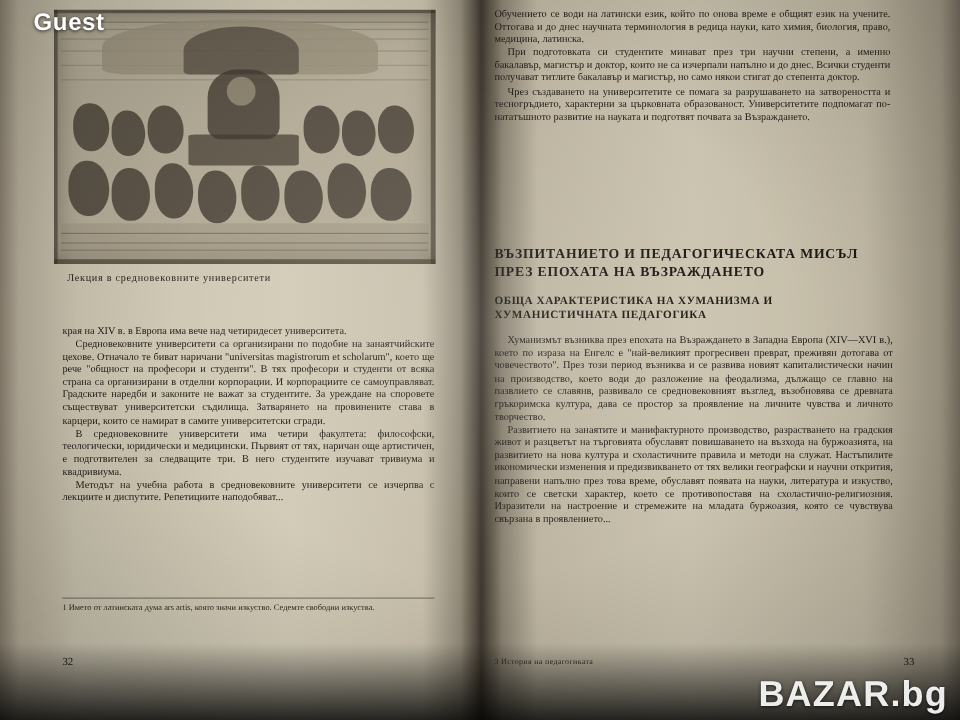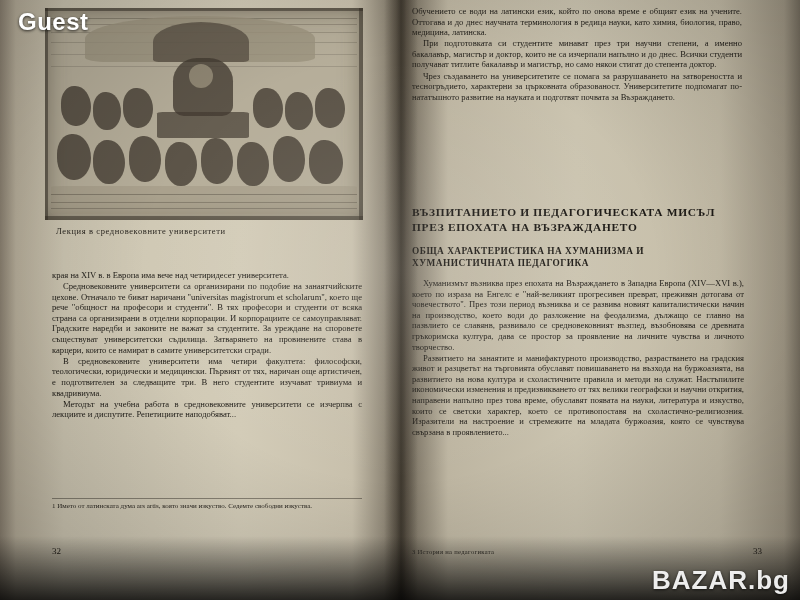--- a/index.html
+++ b/index.html
@@ -210,35 +210,35 @@
   #bottom-shadow {
     position: absolute;
     left: 0; bottom: 0;
     width: 800px; height: 64px;
     background: linear-gradient(180deg, rgba(0,0,0,0.0) 0%, rgba(0,0,0,0.55) 70%, rgba(0,0,0,0.8) 100%);
     pointer-events: none;
   }
   
   #guest-badge {
     position: absolute;
-    left: 18px;
+    left: 28px;
     top: 8px;
     font-family: "Liberation Sans", sans-serif;
-    font-size: 24px;
+    font-size: 20px;
     font-weight: bold;
     color: #ffffff;
     text-shadow: 0 1px 3px rgba(0,0,0,0.75);
     letter-spacing: 0.5px;
   }
   #watermark {
     position: absolute;
     right: 10px;
     bottom: 4px;
     font-family: "Liberation Sans", sans-serif;
-    font-size: 26px;
+    font-size: 30px;
     font-weight: bold;
     color: rgba(255,255,255,0.92);
     letter-spacing: 1px;
     text-shadow: 0 1px 3px rgba(0,0,0,0.7);
   }
 </style>
 </head>
 <body>
 
 <div id="scene">

